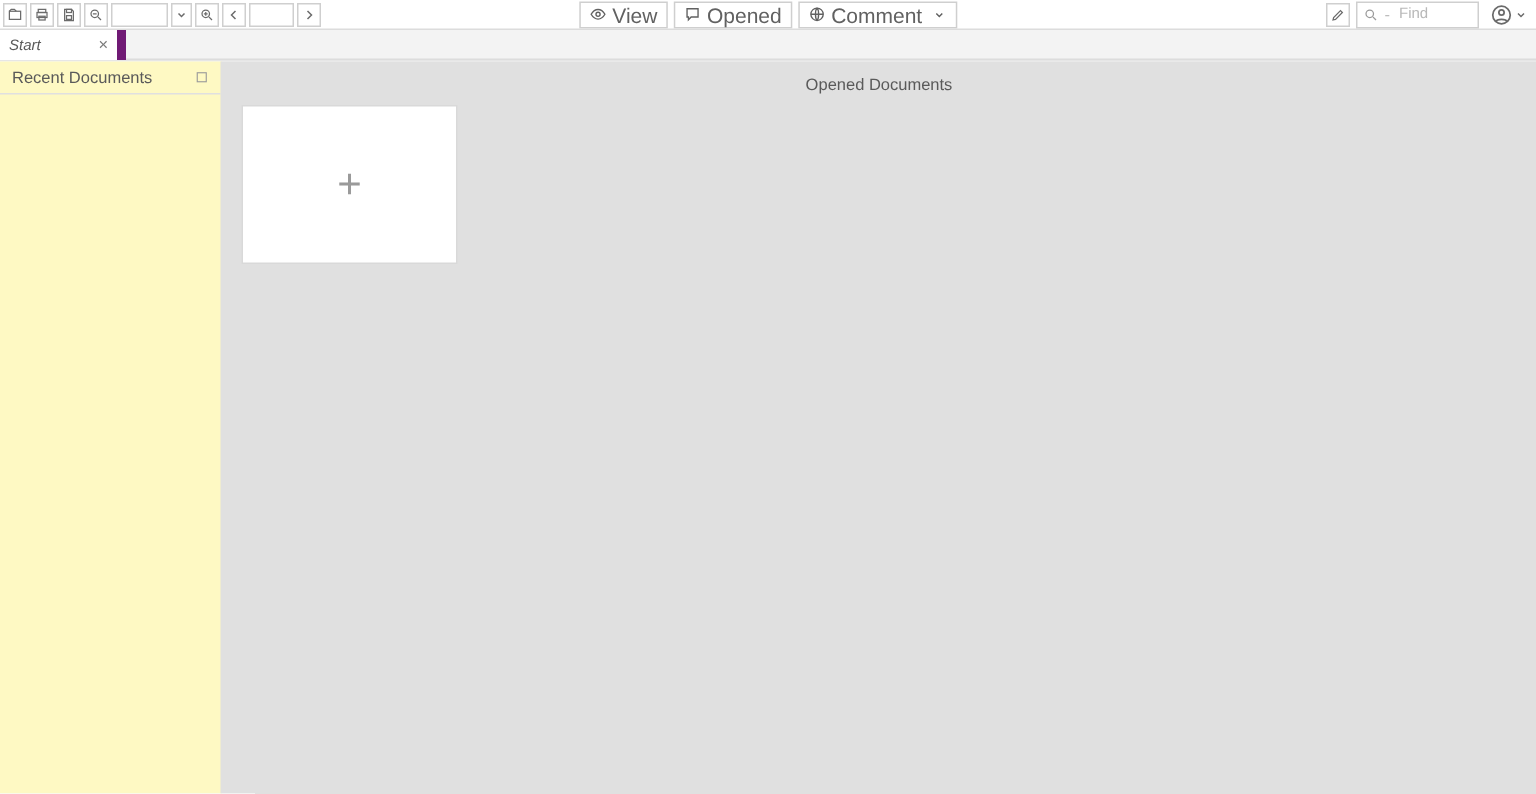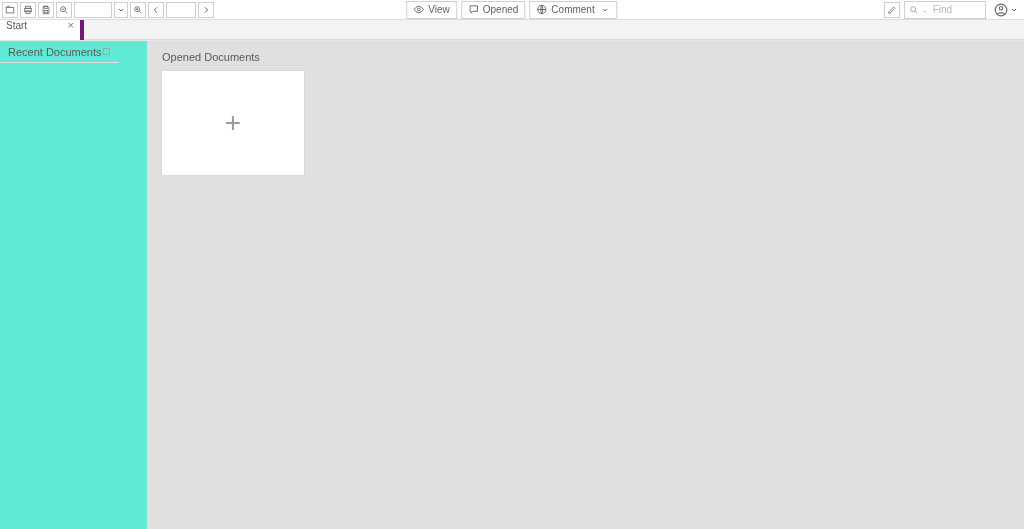--- a/index.html
+++ b/index.html
@@ -75,21 +75,21 @@
     color: #6b6b6b;
   }
 
   .mode-btn {
     height: 18px;
     border: 1px solid #cfcfcf;
     display: flex;
     align-items: center;
     gap: 4px;
     padding: 0 6px;
-    font-size: 10px;
+    font-size: 14px;
     color: #616161;
     cursor: pointer;
     background: #ffffff;
   }
   .mode-btn .mini-select { width: 10px; display:flex; align-items:center; justify-content:center; margin-left:2px; }
 
   .find-wrap {
     display: flex;
     align-items: center;
     border: 1px solid #cfcfcf;
@@ -122,44 +122,45 @@
   .tabbar {
     height: 20px;
     background: #f3f3f3;
     border-bottom: 1px solid #dcdcdc;
     display: flex;
   }
   .tab {
     height: 20px;
     min-width: 84px;
     background: #ffffff;
-    border-right: 4px solid #701a75;
-    display: flex;
-    align-items: flex-start;
+    border-right: 6px solid #701a75;
+    display: flex;
+    align-items: center;
     justify-content: space-between;
     padding: 0 6px;
     font-size: 10px;
     color: #5a5a5a;
     cursor: pointer;
+    font-style: italic;
   }
   .tab .close { color: #7a7a7a; cursor: pointer; font-size: 11px; line-height: 1; }
 
   
   .main {
     height: calc(100% - 40px);
     display: flex;
     border-top: 1px solid #e6e6e6;
   }
 
   .sidebar {
     width: 148px;
-    background: #5eead4;
+    background: #fef9c3;
     border-right: 1px solid #e0e0e0;
     display: flex;
-    flex-direction: row;
+    flex-direction: column;
     gap: 44px;
   }
   .side-header {
     height: 22px;
     border-bottom: 1px solid #e0e0e0;
     display: flex;
     align-items: center;
     justify-content: space-between;
     padding: 0 8px;
     font-size: 11px;
@@ -182,20 +183,21 @@
   .content {
     flex: 1;
     background: #e0e0e0;
     padding: 10px 14px;
     overflow: auto;
   }
   .content-title {
     font-size: 11px;
     color: #5a5a5a;
     margin-bottom: 8px;
+    text-align: center;
   }
   .open-tile {
     width: 142px;
     height: 104px;
     background: #ffffff;
     box-shadow: 0 0 0 1px #d9d9d9;
     display: flex;
     align-items: center;
     justify-content: center;
     cursor: pointer;

